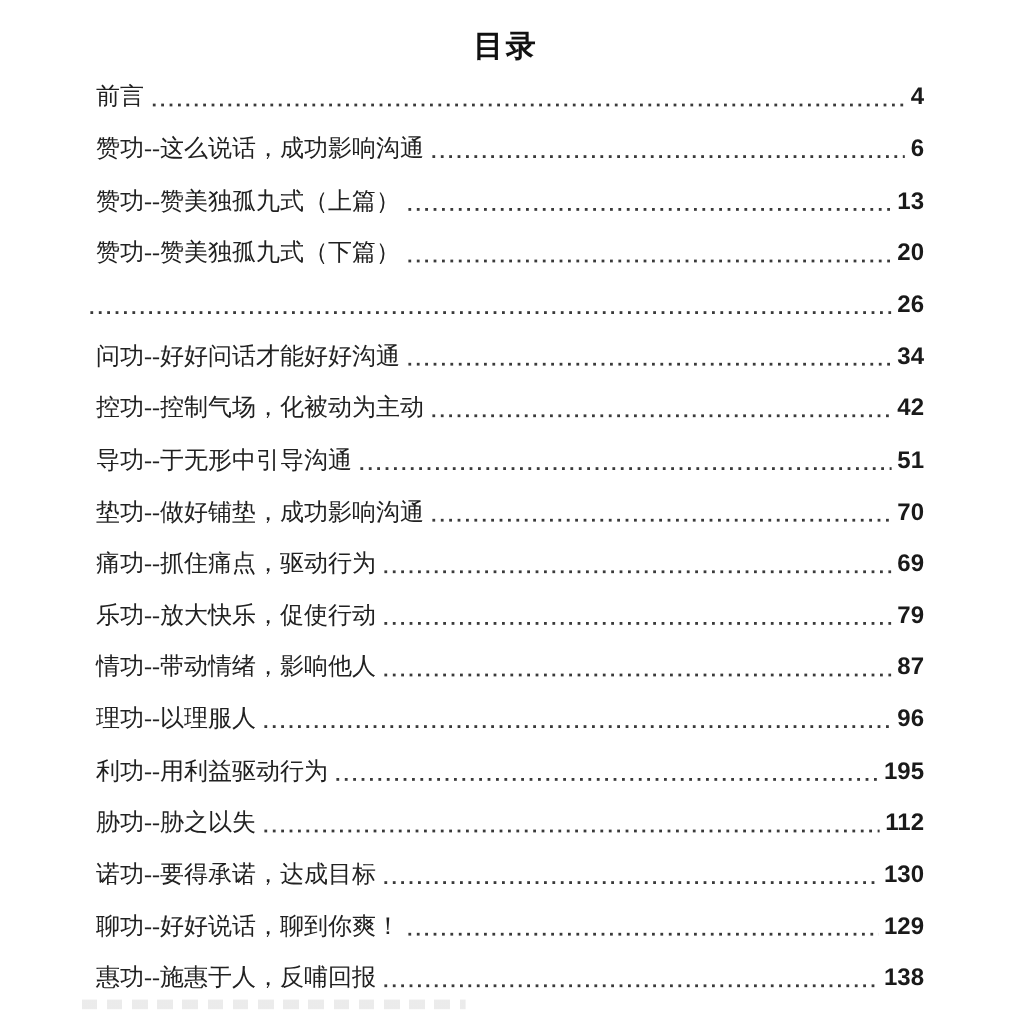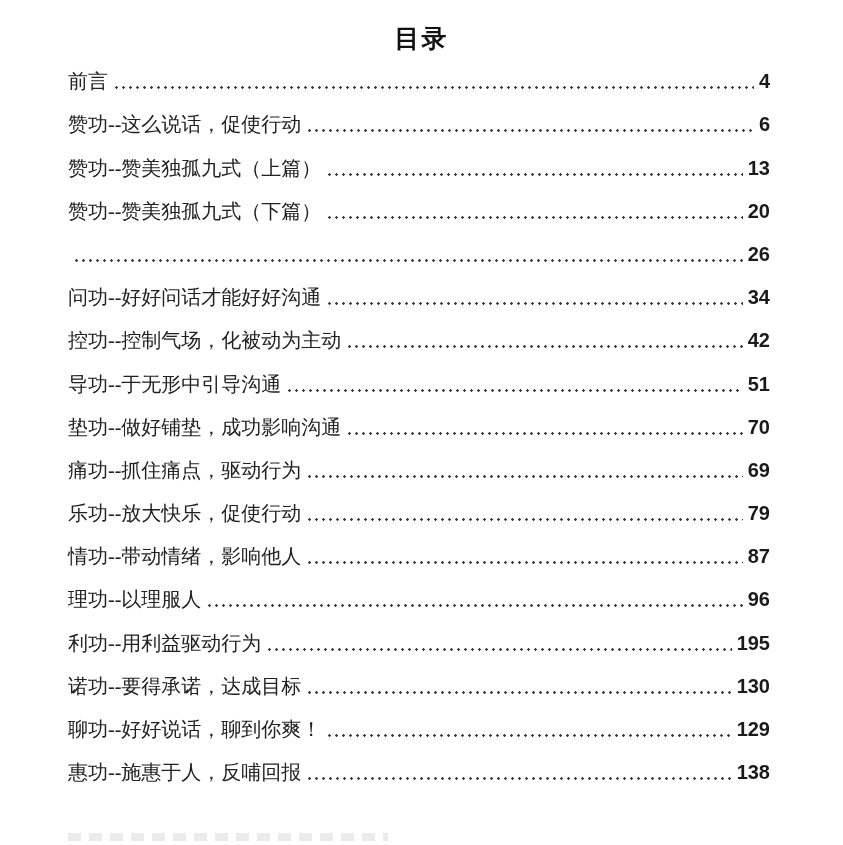--- a/index.html
+++ b/index.html
@@ -38,20 +38,21 @@
     align-items: flex-end;
     height: 43.2px;
     cursor: pointer;
   }
   .toc-label {
     white-space: nowrap;
     font-size: 20px;
     line-height: 26px;
     padding-bottom: 5px;
     color: #212121;
+    margin-left: 12px;
   }
   .toc-leader {
     flex: 1 1 auto;
     align-self: stretch;
     margin: 0 5px 0 5px;
     background-image: radial-gradient(circle, #3a3a3a 1.25px, rgba(0,0,0,0) 1.45px);
     background-size: 7px 7px;
     background-repeat: repeat-x;
     background-position: left bottom 8px;
   }
@@ -84,21 +85,21 @@
 
   <h1 class="doc-title">目录</h1>
 
   <div class="toc-list" id="toc-list">
       <div class="toc-row">
         <span class="toc-label">前言</span>
         <span class="toc-leader"></span>
         <span class="toc-page">4</span>
       </div>
       <div class="toc-row">
-        <span class="toc-label">赞功--这么说话，促使行动</span>
+        <span class="toc-label">赞功--这么说话，成功影响沟通</span>
         <span class="toc-leader"></span>
         <span class="toc-page">6</span>
       </div>
       <div class="toc-row">
         <span class="toc-label">赞功--赞美独孤九式（上篇）</span>
         <span class="toc-leader"></span>
         <span class="toc-page">13</span>
       </div>
       <div class="toc-row">
         <span class="toc-label">赞功--赞美独孤九式（下篇）</span>
@@ -148,20 +149,25 @@
         <span class="toc-label">理功--以理服人</span>
         <span class="toc-leader"></span>
         <span class="toc-page">96</span>
       </div>
       <div class="toc-row">
         <span class="toc-label">利功--用利益驱动行为</span>
         <span class="toc-leader"></span>
         <span class="toc-page">195</span>
       </div>
       <div class="toc-row">
+        <span class="toc-label">胁功--胁之以失</span>
+        <span class="toc-leader"></span>
+        <span class="toc-page">112</span>
+      </div>
+      <div class="toc-row">
         <span class="toc-label">诺功--要得承诺，达成目标</span>
         <span class="toc-leader"></span>
         <span class="toc-page">130</span>
       </div>
       <div class="toc-row">
         <span class="toc-label">聊功--好好说话，聊到你爽！</span>
         <span class="toc-leader"></span>
         <span class="toc-page">129</span>
       </div>
       <div class="toc-row">

